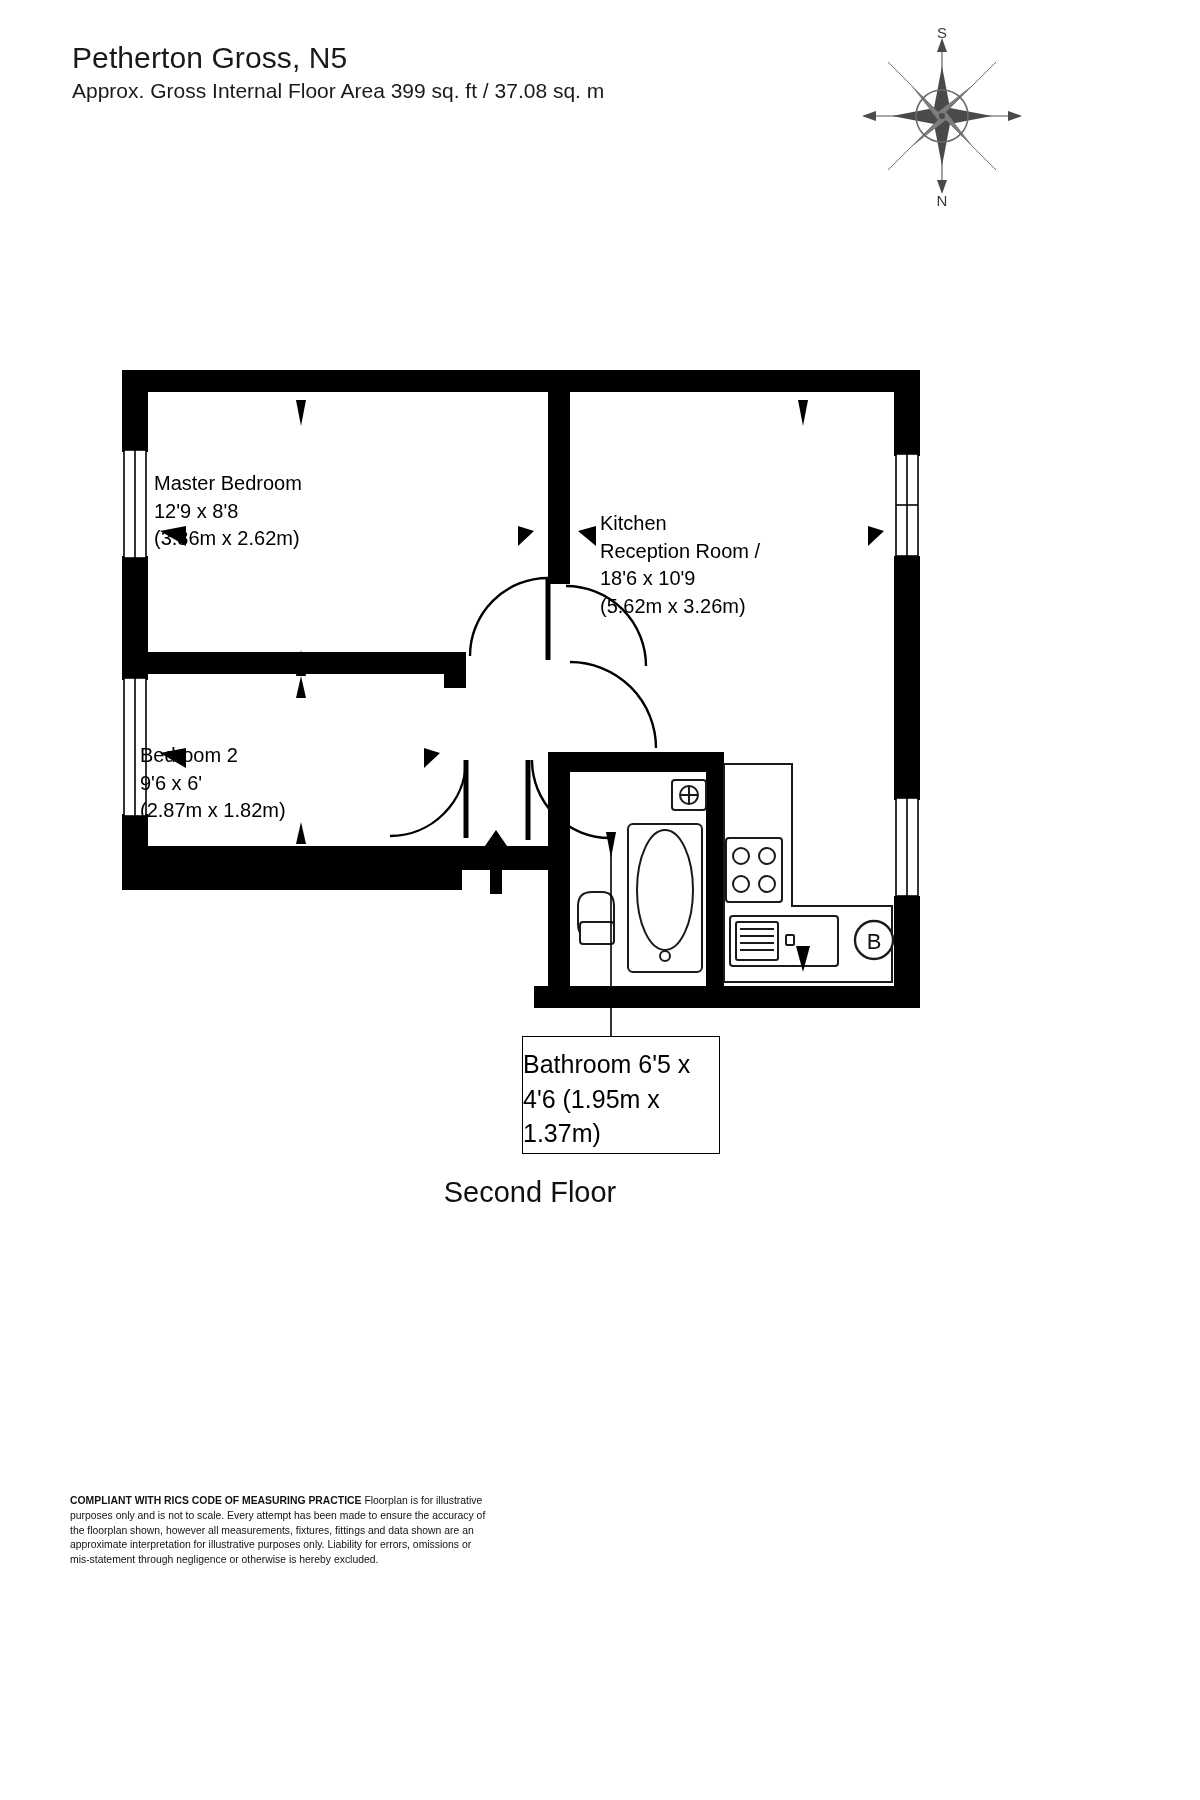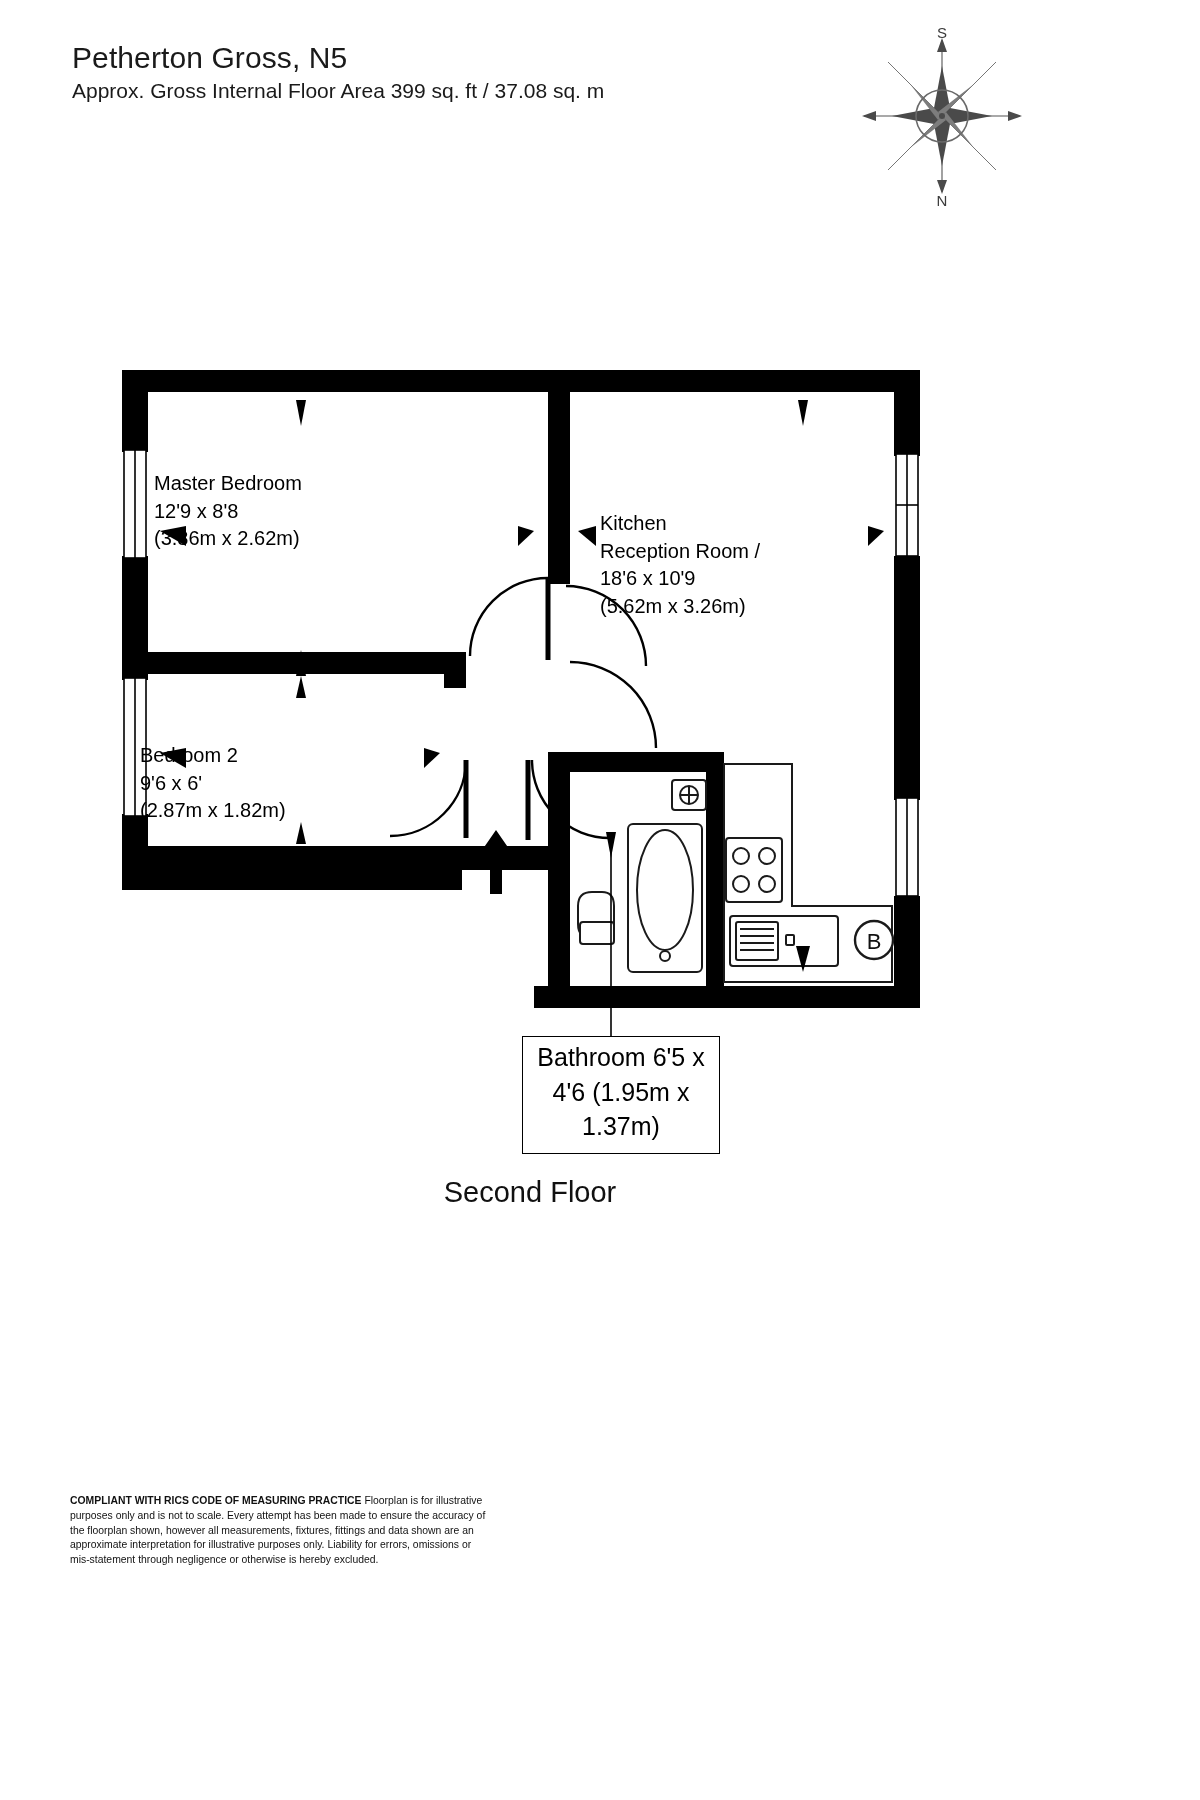--- a/index.html
+++ b/index.html
@@ -50,24 +50,24 @@
   #lbl-reception { left: 600px; top: 510px; width: 340px; }
   #lbl-bed2      { left: 140px; top: 718px; width: 340px; margin-top: 24px; }
 
   
   #lbl-bath {
     position: absolute;
     left: 522px; top: 1036px;
     width: 198px; height: 118px;
     border: 1.6px solid #000;
     background: #fff;
-    text-align: center;
+    text-align: left;
     font-size: 25px;
     line-height: 1.38;
-    padding-top: 3px;
+    padding-top: 10px;
   }
 
   #floor-title {
     position: absolute;
     left: 0; top: 1176px; width: 1060px;
     text-align: center;
     font-size: 29px;
     color: #111;
   }
 

